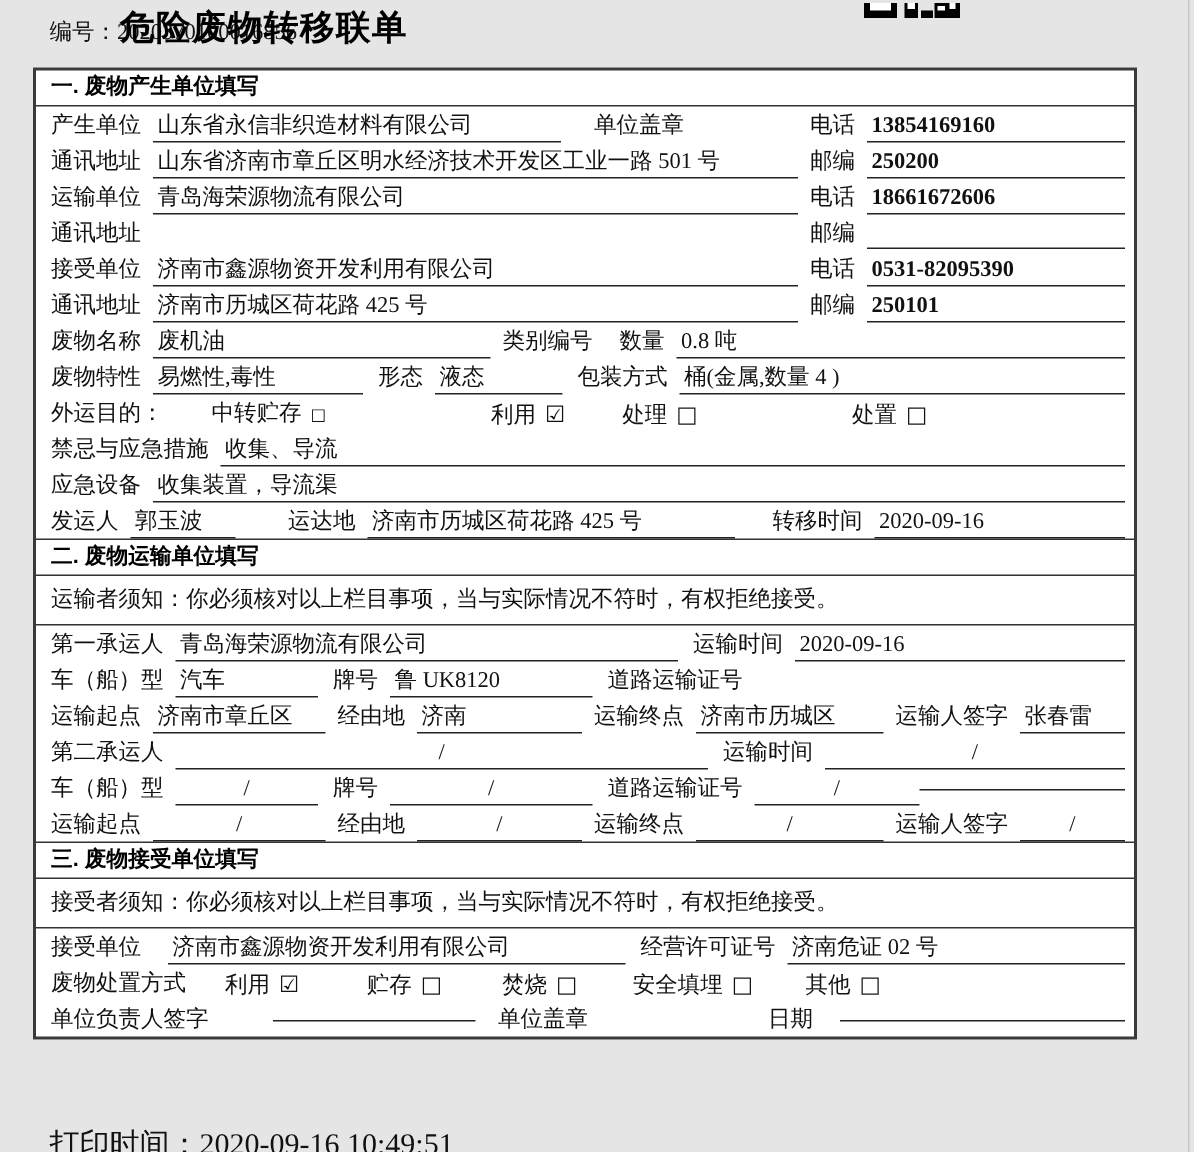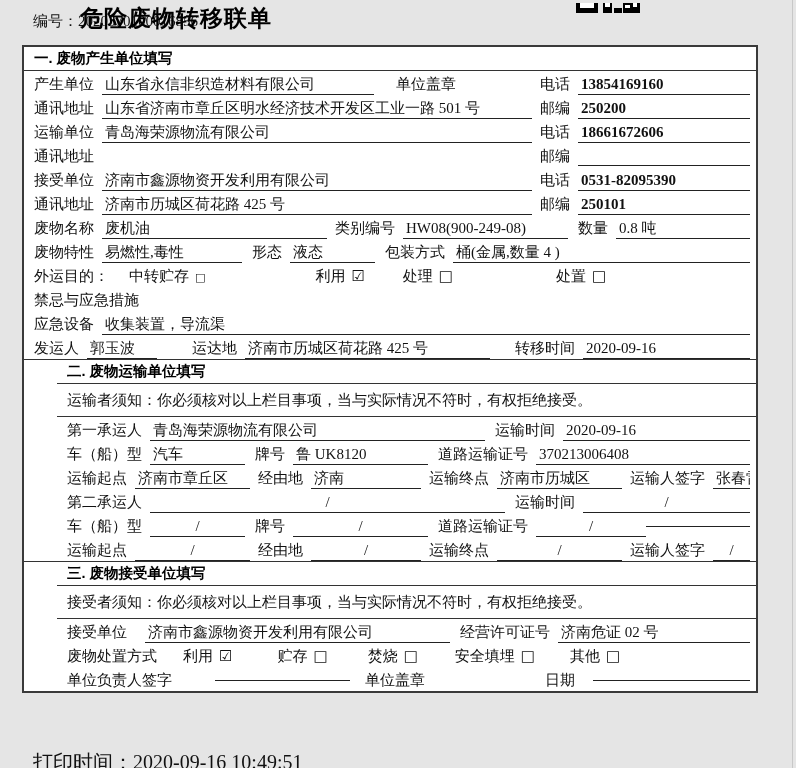--- a/index.html
+++ b/index.html
@@ -20,21 +20,21 @@
     font-weight:bold; font-size:23px; letter-spacing:1px; color:#000;
   }
   .qr-frag { position:absolute; left:576px; top:0; width:66px; height:10px; }
 
   
   .form-table {
     position:absolute; left:22px; top:45px; width:736px;
     border:2px solid #3a3a3a; background:#fff;
   }
   .section { width:100%; }
-  .section + .section { border-top:1.5px solid #333;padding-left:33px; }
+  .section + .section { border-top:1.5px solid #333; }
   .sec-header {
     height:24px; line-height:23px; padding:0 10px;
     font-family:Liberation Sans, sans-serif;
     font-weight:bold; font-size:14.5px; color:#000;
     border-bottom:1.5px solid #333; white-space:nowrap;
   }
   .notice-row {
     height:33px; line-height:33px; padding:0 10px;
     border-bottom:1.5px solid #333; font-size:15px; white-space:nowrap;
   }
@@ -134,45 +134,45 @@
         <span class="right-group">
           <span class="lbl">邮编</span>
           <span class="uv">250101</span>
         </span>
       </div>
 
       <div class="row">
         <span class="lbl">废物名称</span>
         <span class="uv" style="width:225px">废机油</span>
         <span class="lbl" style="margin-left:8px">类别编号</span>
-        <span class="uv" style="width:165px">HW08(900-249-08)</span>
         <span class="lbl" style="margin-left:10px">数量</span>
         <span class="uv grow">0.8 吨</span>
       </div>
 
       <div class="row">
         <span class="lbl">废物特性</span>
         <span class="uv" style="width:140px">易燃性,毒性</span>
         <span class="lbl" style="margin-left:10px">形态</span>
         <span class="uv" style="width:85px">液态</span>
         <span class="lbl" style="margin-left:10px">包装方式</span>
         <span class="uv grow">桶(金属,数量 4 )</span>
       </div>
 
       <div class="row">
         <span class="lbl">外运目的：</span>
-        <span class="opt" style="margin-left:12px"><span>中转贮存</span><span class="cb sm">□</span></span>
+        <span class="opt" style="margin-left:24px"><span>中转贮存</span><span class="cb sm">□</span></span>
         <span class="opt" style="margin-left:110px"><span>利用</span><span class="cb">☑</span></span>
         <span class="opt" style="margin-left:38px"><span>处理</span><span class="cb">□</span></span>
         <span class="opt" style="margin-left:103px"><span>处置</span><span class="cb">□</span></span>
       </div>
 
 
       <div class="row">
         <span class="lbl">禁忌与应急措施</span>
+        <span class="uv grow">收集、导流</span>
       </div>
 
       <div class="row">
         <span class="lbl">应急设备</span>
         <span class="uv grow">收集装置，导流渠</span>
       </div>
 
       <div class="row">
         <span class="lbl">发运人</span>
         <span class="uv" style="width:70px">郭玉波</span>
@@ -193,21 +193,20 @@
         <span class="lbl" style="margin-left:10px">运输时间</span>
         <span class="uv grow">2020-09-16</span>
       </div>
 
       <div class="row">
         <span class="lbl">车（船）型</span>
         <span class="uv" style="width:95px">汽车</span>
         <span class="lbl" style="margin-left:10px">牌号</span>
         <span class="uv" style="width:135px">鲁 UK8120</span>
         <span class="lbl" style="margin-left:10px">道路运输证号</span>
-        <span class="uv grow">370213006408</span>
       </div>
 
       <div class="row">
         <span class="lbl">运输起点</span>
         <span class="uv" style="width:115px">济南市章丘区</span>
         <span class="lbl" style="margin-left:8px">经由地</span>
         <span class="uv" style="width:110px">济南</span>
         <span class="lbl" style="margin-left:8px">运输终点</span>
         <span class="uv" style="width:125px">济南市历城区</span>
         <span class="lbl" style="margin-left:8px">运输人签字</span>

